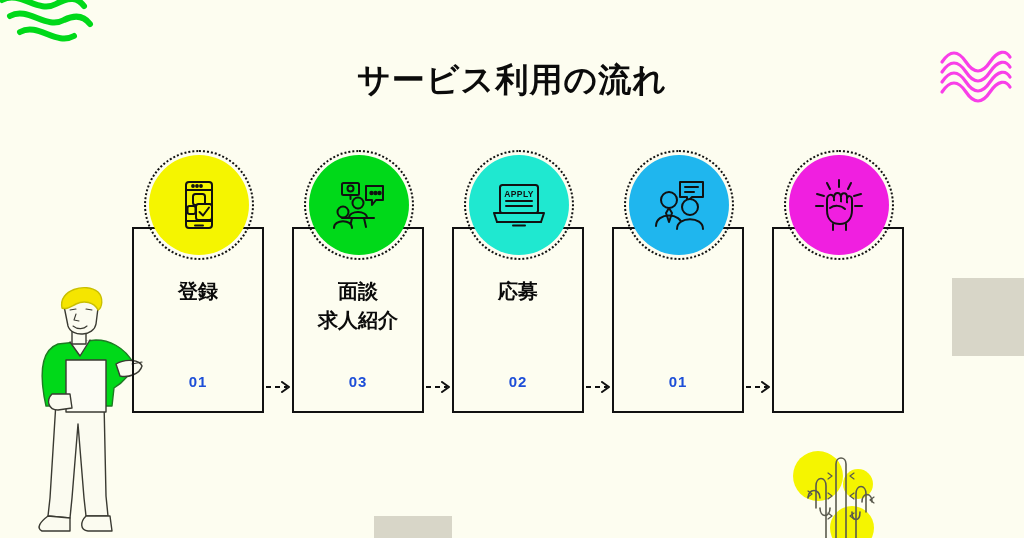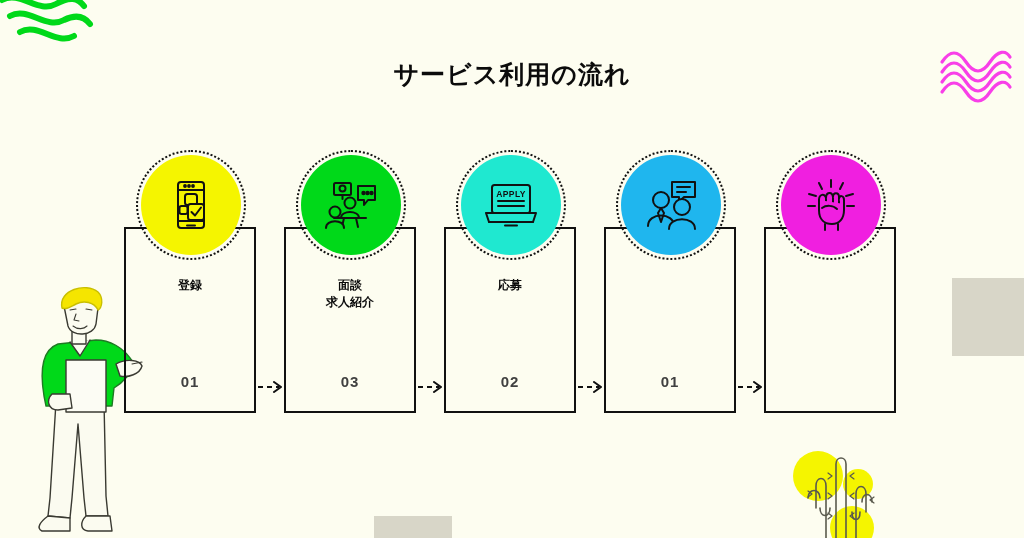--- a/index.html
+++ b/index.html
@@ -33,39 +33,40 @@
     background: #D8D6C8;
   }
 
   
   .page-title {
     position: absolute;
     top: 58px;
     left: 0;
     width: 1024px;
     text-align: center;
-    font-size: 25px;
+    font-size: 33px;
     font-weight: bold;
     color: #0B0B0B;
     letter-spacing: 1px;
   }
 
   
   .steps {
     position: absolute;
     top: 155px;
     left: 124px;
     width: 776px;
     height: 260px;
   }
   .step {
     position: absolute;
     top: 0;
     width: 134px;
     height: 260px;
+    margin-left: 8px;
   }
   .step-card {
     position: absolute;
     top: 72px;
     left: 0;
     width: 132px;
     height: 186px;
     border: 2px solid #111;
     background: transparent;
     box-sizing: border-box;
@@ -91,36 +92,36 @@
     border: 2px dotted #111;
     box-sizing: border-box;
   }
   .step-icon { position: relative; z-index: 2; }
   .step-label {
     position: absolute;
     top: 122px;
     left: 0;
     width: 132px;
     text-align: center;
-    font-size: 12px;
+    font-size: 20px;
     font-weight: bold;
     color: #0B0B0B;
     line-height: 1.45;
     white-space: pre-line;
   }
   .step-number {
     position: absolute;
     top: 218px;
     left: 0;
     width: 132px;
     text-align: center;
     font-size: 15px;
     font-weight: bold;
     letter-spacing: 1px;
-    color: #404040;
+    color: #1d4ed8;
   }
   .step-connector {
     position: absolute;
     top: 226px;
     width: 30px;
     height: 12px;
   }
 </style>
 </head>
 <body>

